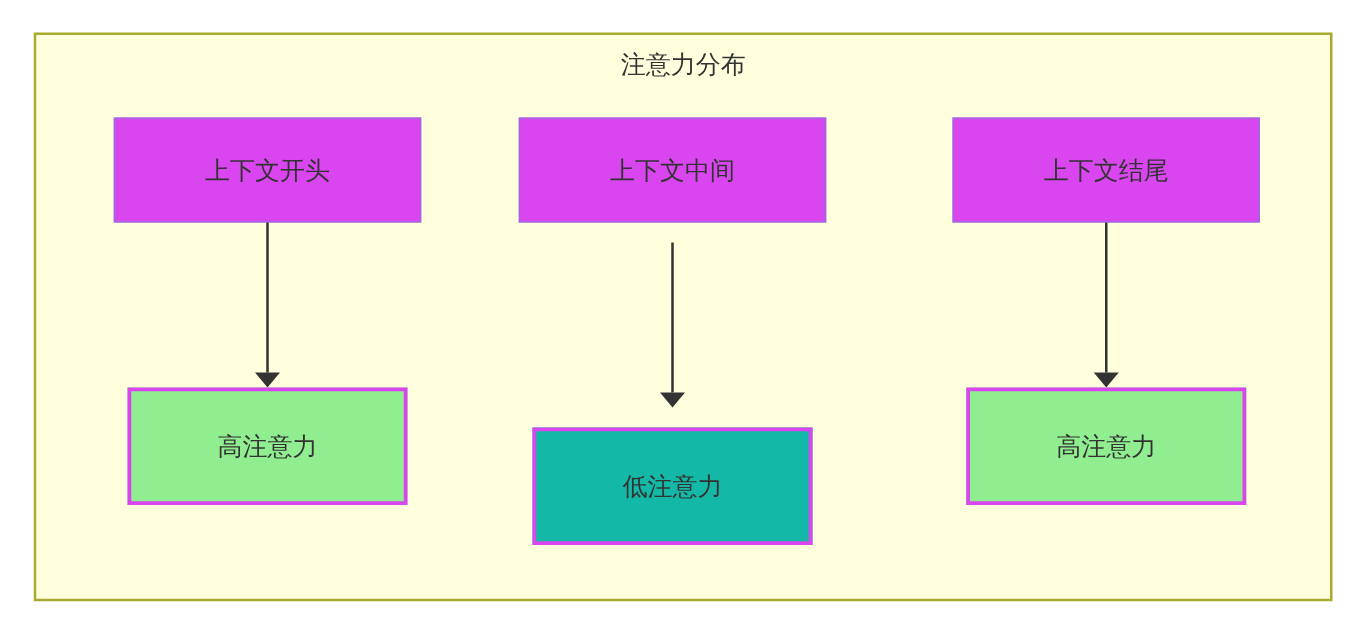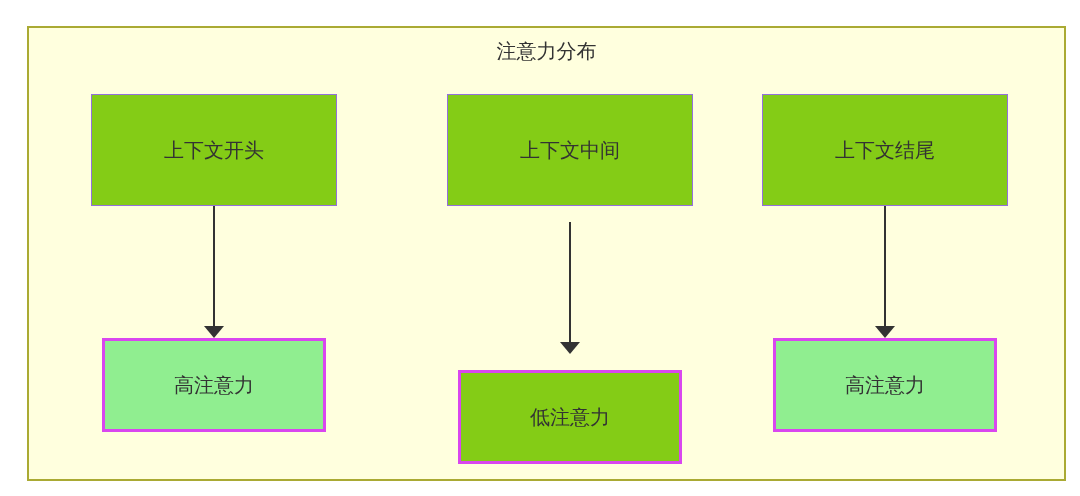--- a/index.html
+++ b/index.html
@@ -32,33 +32,33 @@
   }
   .column {
     position: absolute;
     top: 66px;
     width: 246px;
     display: flex;
     flex-direction: column;
     align-items: center;
   }
   .col-1 { left: 62px; }
-  .col-2 { left: 418px; gap: 16px; }
+  .col-2 { left: 386px; gap: 16px; }
   .col-3 { left: 733px; font-family: Liberation Mono, monospace; }
   .node {
     display: flex;
     align-items: center;
     justify-content: center;
     font-size: 20px;
     color: #333333;
     text-align: center;
   }
   .node.source {
-    width: 246px; height: 112px;
-    background: #84cc16;
+    width: 246px; height: 84px;
+    background: #d946ef;
     border: 1.5px solid #9370DB;
   }
   .arrow {
     display: flex;
     flex-direction: column;
     align-items: center;
     height: 132px;
   }
   .arrow .line {
     width: 2px;
@@ -69,21 +69,21 @@
     width: 0; height: 0;
     border-left: 10px solid transparent;
     border-right: 10px solid transparent;
     border-top: 12px solid #333333;
   }
   .node.target {
     width: 224px; height: 94px;
     border: 3px solid #d946ef;
   }
   .node.target.high { background: #90EE90; }
-  .node.target.low  { background: #84cc16; }
+  .node.target.low  { background: #14b8a6; }
 </style>
 </head>
 <body>
 
 <div class="canvas">
   <div class="subgraph">
     <div class="subgraph-title">注意力分布</div>
 
     <div class="column col-1">
       <div class="node source">上下文开头</div>

